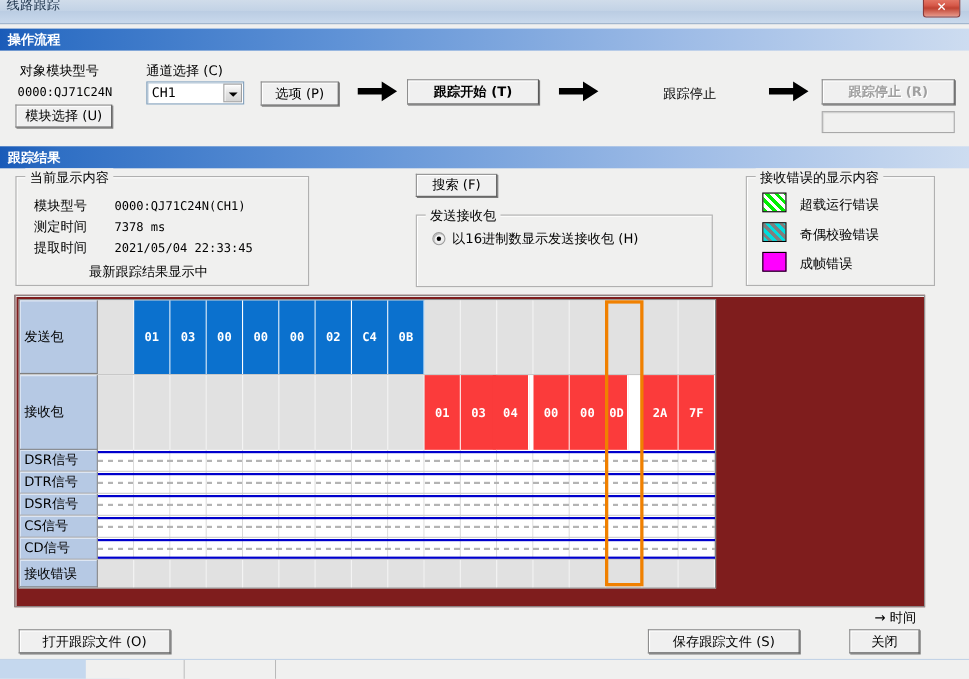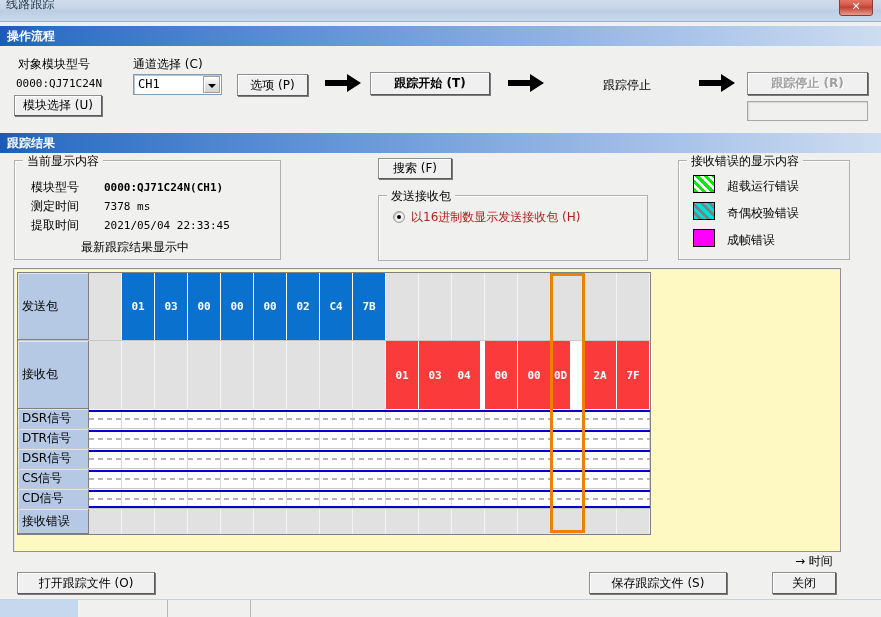--- a/index.html
+++ b/index.html
@@ -106,21 +106,21 @@
     border: 1px solid #b0b0b0;
     box-shadow: inset 1px 1px 0 #ffffff;
   }
   .group-title {
     position: absolute; top: -8px; left: 8px;
     background: #f0f0ef; padding: 0 4px;
     font-size: 12px; color: #000; white-space: nowrap;
   }
 
   
-  .radio-row { position: absolute; font-size: 12px; color: #b91c1c; white-space: nowrap; }
+  .radio-row { position: absolute; font-size: 12px; color: #000000; white-space: nowrap; }
   .radio-dot {
     display: inline-block; width: 12px; height: 12px; border-radius: 50%;
     border: 1px solid #9c9c9c;
     background: radial-gradient(circle at 40% 35%, #ffffff, #e9e9e9 70%, #d8d8d8);
     box-shadow: inset 1px 1px 1px rgba(0,0,0,.25);
     vertical-align: -2px; margin-right: 6px; position: relative;
   }
   .radio-dot.sel::after {
     content: ""; position: absolute; left: 3px; top: 3px;
     width: 4px; height: 4px; border-radius: 50%; background: #000;
@@ -132,21 +132,21 @@
     background: repeating-linear-gradient(45deg, #00ee00 0 3px, #ffffff 3px 6px);
   }
   .sw-parity {
     background: repeating-linear-gradient(45deg, #00dddd 0 3px, #7f7f7f 3px 6px);
   }
   .sw-framing { background: #ff00ff; }
 
   
   #grid-outer {
     position: absolute;
-    background: #fef9c3;
+    background: #7f1d1d;
     border: 1px solid #919191;
     box-shadow: inset 1px 1px 0 #e8e8e8;
   }
   #grid-inner {
     position: absolute; left: 3px; top: 3px;
     background: #ffffff;
     border: 1px solid #808080;
     overflow: hidden;
   }
   .rowhdr {
@@ -264,21 +264,21 @@
 
   <div class="textbox" style="left:747px; top:101px; width:121px; height:20px;">
     <span style="position:absolute;left:3px;top:2px;font-size:11px;"></span>
   </div>
 
   <div class="section-bar" style="top:133px;">跟踪结果</div>
 
   <div class="group" style="left:14px; top:160px; width:267px; height:100px;">
     <div class="group-title">当前显示内容</div>
     <div class="lbl" style="left:16px; top:18px;">模块型号</div>
-    <div class="lbl mono" style="left:89px; top:20px;font-weight:bold;">0000:QJ71C24N(CH1)</div>
+    <div class="lbl mono" style="left:89px; top:20px;">0000:QJ71C24N(CH1)</div>
     <div class="lbl" style="left:16px; top:37px;">测定时间</div>
     <div class="lbl mono" style="left:89px; top:39px;">7378 ms</div>
     <div class="lbl" style="left:16px; top:56px;">提取时间</div>
     <div class="lbl mono" style="left:89px; top:58px;">2021/05/04 22:33:45</div>
     <div class="lbl" style="left:66px; top:78px;">最新跟踪结果显示中</div>
   </div>
 
   <div class="btn" style="left:378px; top:158px; width:74px; height:21px; line-height:19px;">搜索 (F)</div>
 
   <div class="group" style="left:378px; top:195px; width:270px; height:66px;">
@@ -305,21 +305,21 @@
           <span>发送包</span>
         </div>
         <div class="cell empty" style="left: 71px; top: 0px; width: 33px; height: 67px;"></div>
         <div class="cell send-on" style="left: 104px; top: 0px; width: 33px; height: 67px;">01</div>
         <div class="cell send-on" style="left: 137px; top: 0px; width: 33px; height: 67px;">03</div>
         <div class="cell send-on" style="left: 170px; top: 0px; width: 33px; height: 67px;">00</div>
         <div class="cell send-on" style="left: 203px; top: 0px; width: 33px; height: 67px;">00</div>
         <div class="cell send-on" style="left: 236px; top: 0px; width: 33px; height: 67px;">00</div>
         <div class="cell send-on" style="left: 269px; top: 0px; width: 33px; height: 67px;">02</div>
         <div class="cell send-on" style="left: 302px; top: 0px; width: 33px; height: 67px;">C4</div>
-        <div class="cell send-on" style="left: 335px; top: 0px; width: 33px; height: 67px;">7B</div>
+        <div class="cell send-on" style="left: 335px; top: 0px; width: 33px; height: 67px;">0B</div>
         <div class="cell empty" style="left: 368px; top: 0px; width: 33px; height: 67px;"></div>
         <div class="cell empty" style="left: 401px; top: 0px; width: 33px; height: 67px;"></div>
         <div class="cell empty" style="left: 434px; top: 0px; width: 33px; height: 67px;"></div>
         <div class="cell empty" style="left: 467px; top: 0px; width: 33px; height: 67px;"></div>
         <div class="cell empty" style="left: 500px; top: 0px; width: 33px; height: 67px;"></div>
         <div class="cell empty" style="left: 533px; top: 0px; width: 33px; height: 67px;"></div>
         <div class="cell empty" style="left: 566px; top: 0px; width: 33px; height: 67px;"></div>
         <div class="cell empty" style="left: 599px; top: 0px; width: 33px; height: 67px;"></div>
         <div class="sigrow-sep" style="top: 67px; width: 632px;"></div>
         <div class="rowhdr" style="top: 68px; width: 71px; height: 68px;">

